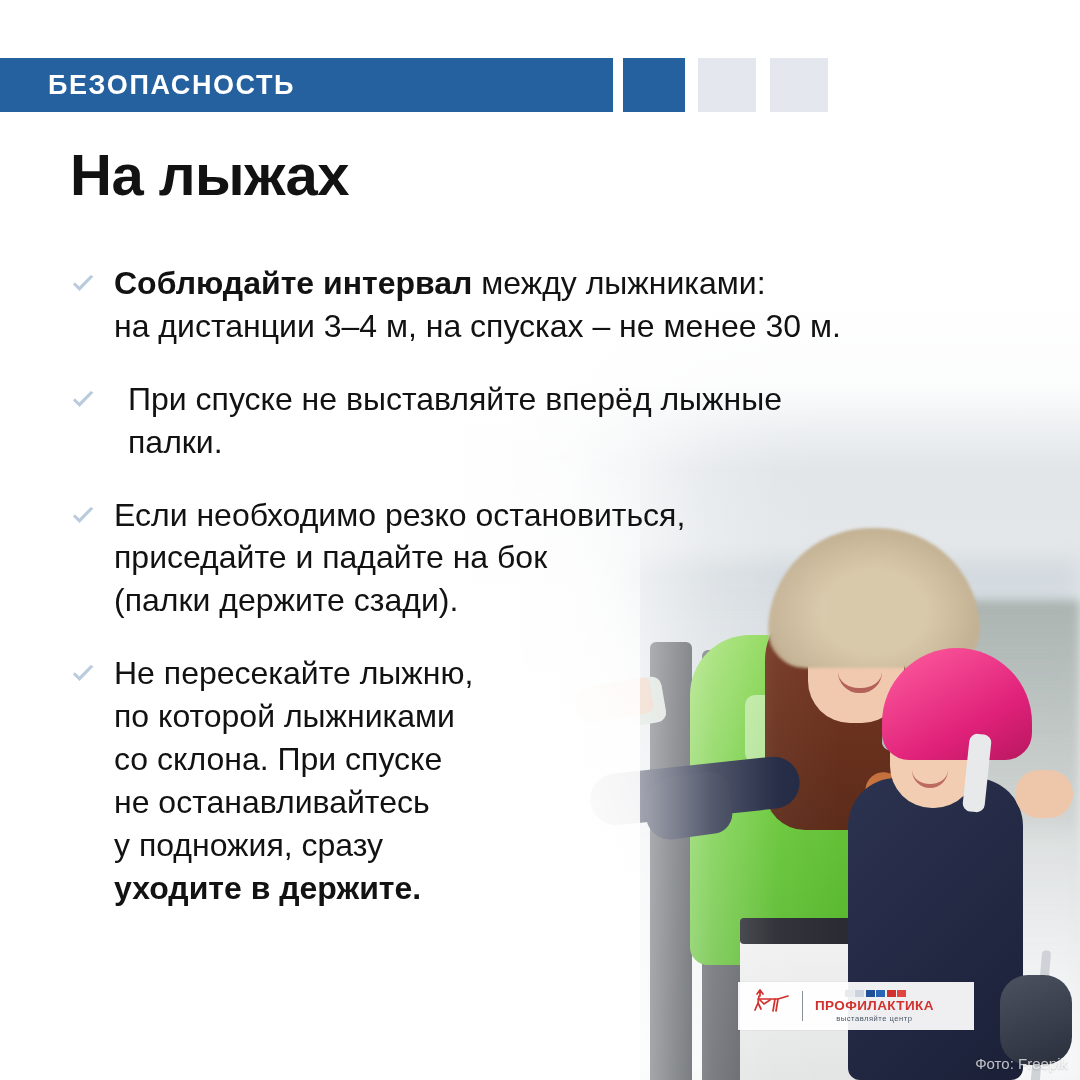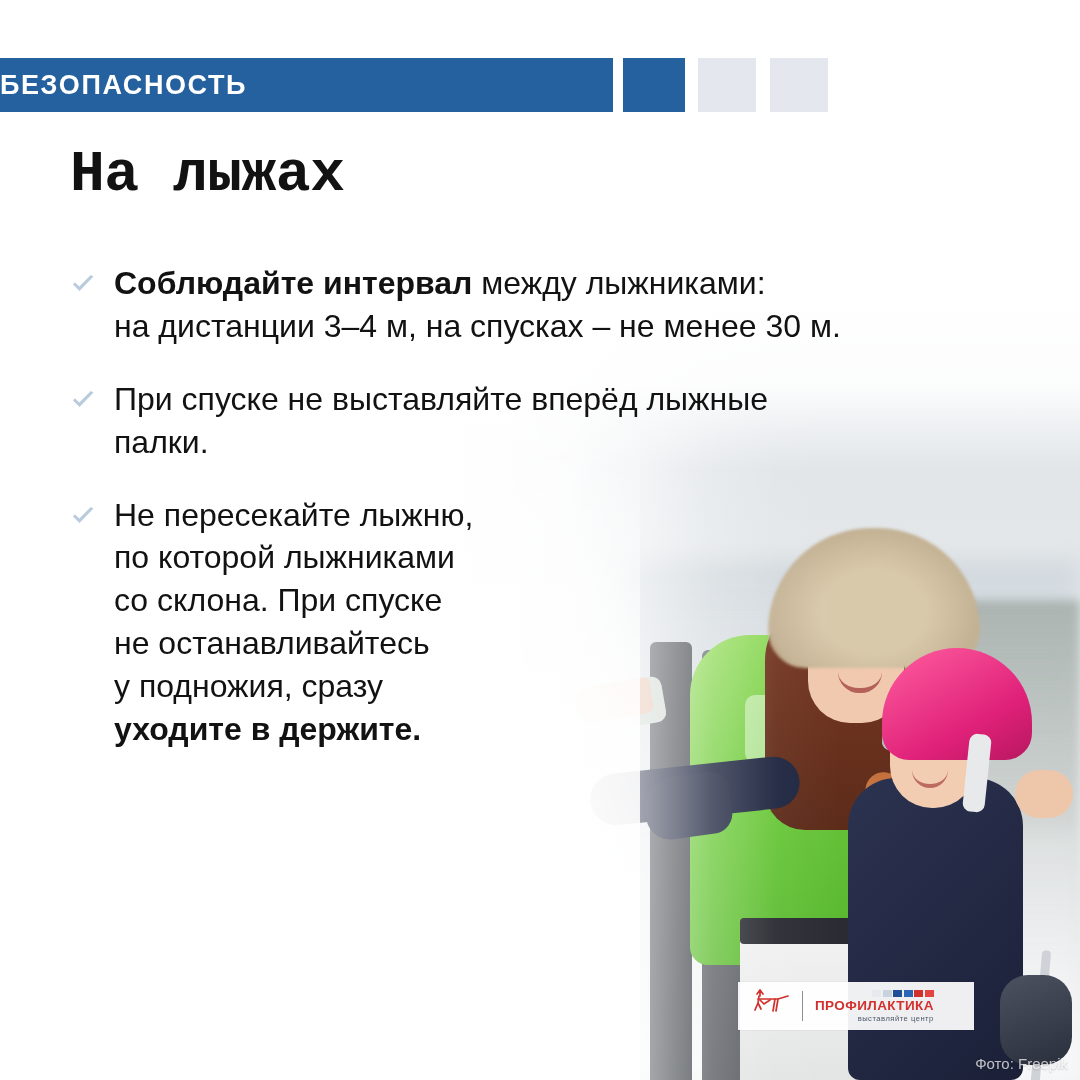--- a/index.html
+++ b/index.html
@@ -190,71 +190,72 @@
   }
   .banner-main{
     position:absolute; left:0; top:0; width:613px; height:54px;
     background:var(--brand,#25609f);
     display:flex; align-items:center;
   }
   .banner-text{
     color:#ffffff; font-size:27px; font-weight:bold;
     letter-spacing:1.6px; 
     font-family:"Liberation Sans", sans-serif;
+    margin-left:48px;
   }
   .banner-sq{
     position:absolute; top:0; height:54px;
   }
   .sq-blue{left:623px; width:62px; background:var(--brand,#25609f);}
   .sq-grey1{left:698px; width:58px; background:#e4e8ee;}
   .sq-grey2{left:770px; width:58px; background:#e4e8ee;}
 
   
   .page-title{
     position:absolute; left:70px; top:146px;
     font-size:58px; font-weight:bold; color:#121212;
     letter-spacing:-0.5px; line-height:1;
-    font-family:Liberation Mono, monospace;
+    font-family:Liberation Sans, sans-serif;
   }
 
   
   .bullets{
     position:absolute; left:70px; top:262px; width:960px;
   }
   .bullet{
     position:relative; display:flex; align-items:flex-start;
     margin-bottom:30px;
   }
   .check-icon{
     flex:0 0 auto; width:26px; height:26px; margin-top:9px; margin-right:18px;
   }
   .bullet-text{
     font-size:32px; line-height:1.34; color:#121212;
     font-family:"Liberation Sans", sans-serif;
     white-space:pre-line;
   }
   .bullet-text b{font-weight:bold;}
   .b1{max-width:900px;}
-  .b2{max-width:820px;}
+  .b2{max-width:820px;margin-left:14px;}
   .b3{max-width:760px;}
   .b4{max-width:440px;}
 
   
   .logo-badge{
     position:absolute; left:738px; top:982px;
     width:236px; height:48px;
     background:rgba(255,255,255,.93);
     display:flex; align-items:center;
     box-shadow:0 0 0 1px rgba(0,0,0,.03);
   }
   .logo-deer{margin-left:10px; flex:0 0 auto;}
   .logo-divider{
     width:1px; height:30px; background:#8b8f96; margin:0 12px;
   }
-  .logo-txt{display:flex; flex-direction:column; align-items:flex-end;}
+  .logo-txt{display:flex; flex-direction:column; align-items:center;}
   .logo-flag{display:flex; gap:1.5px; margin-bottom:2px; margin-left:2px;}
   .logo-flag i{display:block; width:9px; height:7px;}
   .logo-name{
     font-size:13.5px; font-weight:bold; color:#d2302c;
     letter-spacing:.4px; line-height:1;
   }
   .logo-sub{
     font-size:7.6px; color:#4a5568; letter-spacing:.5px;
     margin-top:2.5px; line-height:1;
   }
@@ -340,20 +341,30 @@
     <div class="bullet">
       <span class="check-icon">
         <svg viewBox="0 0 26 26" width="26" height="26">
           <path d="M3 13.5 L9.5 20 L23.5 5.5 L20.8 4 L9.3 15.4 L4.8 11.2 Z" fill="#b9cbdd"></path>
         </svg>
       </span>
       <div class="bullet-text b2"><b></b><span>При спуске не выставляйте вперёд лыжные
 палки.</span><b></b></div>
     </div>
 
+    <div class="bullet">
+      <span class="check-icon">
+        <svg viewBox="0 0 26 26" width="26" height="26">
+          <path d="M3 13.5 L9.5 20 L23.5 5.5 L20.8 4 L9.3 15.4 L4.8 11.2 Z" fill="#b9cbdd"></path>
+        </svg>
+      </span>
+      <div class="bullet-text b3"><b></b><span>Если необходимо резко остановиться,
+приседайте и падайте на бок
+(палки держите сзади).</span><b></b></div>
+    </div>
 
     <div class="bullet">
       <span class="check-icon">
         <svg viewBox="0 0 26 26" width="26" height="26">
           <path d="M3 13.5 L9.5 20 L23.5 5.5 L20.8 4 L9.3 15.4 L4.8 11.2 Z" fill="#b9cbdd"></path>
         </svg>
       </span>
       <div class="bullet-text b4"><b></b><span>Не пересекайте лыжню,
 по которой лыжниками
 со склона. При спуске

